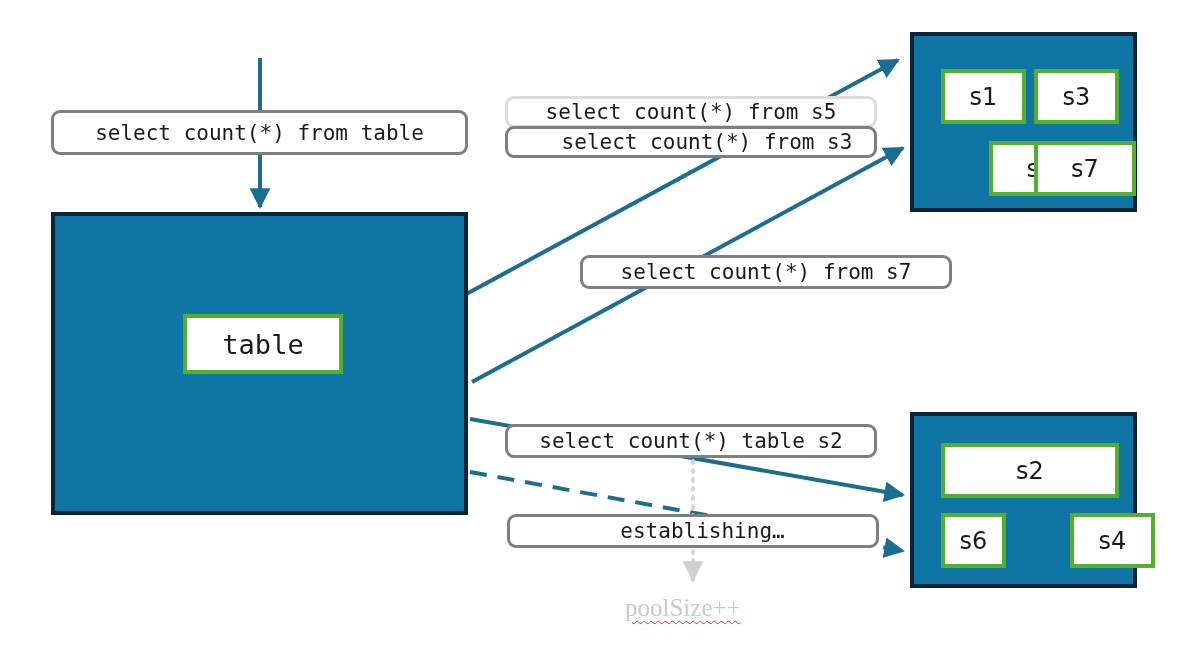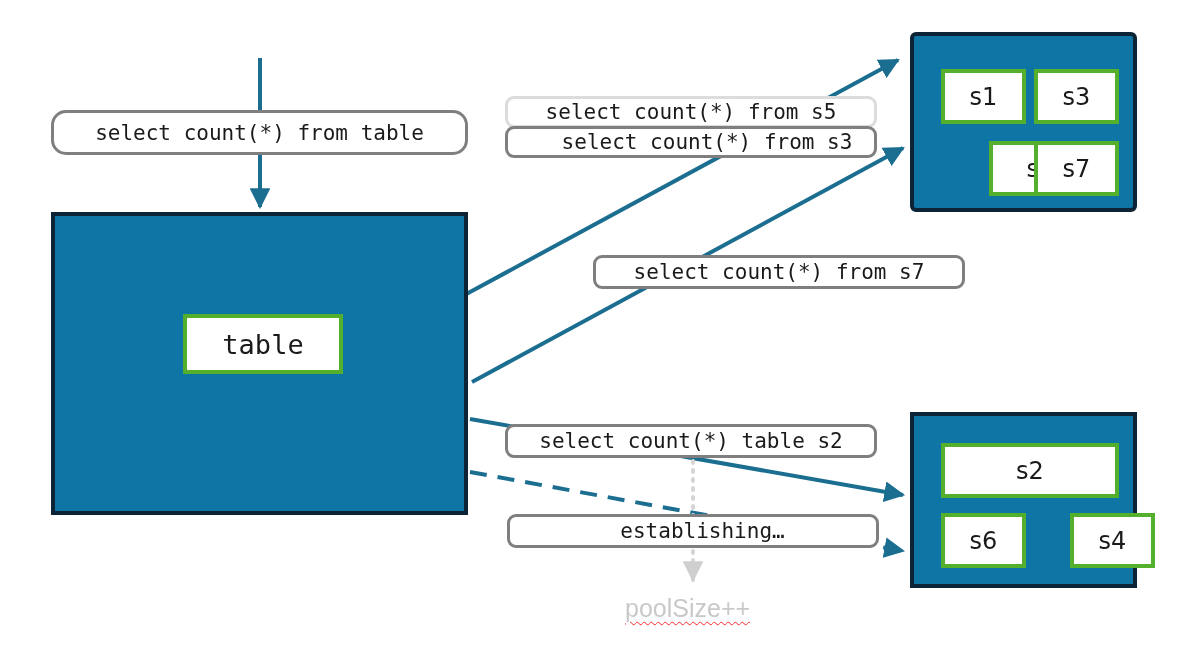--- a/index.html
+++ b/index.html
@@ -68,21 +68,21 @@
     white-space: nowrap;
     letter-spacing: 0px;
   }
   .pill.faded {
     border-color: #dcdcdc;
   }
 
   
   .ghost-text {
     position: absolute;
-    font-family: Liberation Sans, sans-serif;
+    font-family: Liberation Serif, serif;
     font-size: 25px;
     color: #c9c9c9;
     white-space: nowrap;
     text-decoration: underline;
     text-decoration-style: wavy;
     text-decoration-color: #ff2a2a;
     text-decoration-thickness: 1px;
     text-underline-offset: 4px;
   }
 </style>
@@ -119,66 +119,66 @@
 
     <g>
       <line x1="470" y1="472" x2="903" y2="551" stroke="#1b6e90" stroke-width="4" stroke-dasharray="17 11" marker-end="url(#arrow-teal)"></line>
     </g>
 
     <g>
       <line x1="693" y1="452" x2="693" y2="580" stroke="#d6d6d6" stroke-width="4" stroke-dasharray="2 7" stroke-linecap="round" marker-end="url(#arrow-gray)"></line>
     </g>
   </svg>
 
-  <div class="pill" style="left:51px; top:110px; width:417px; height:45px;border-radius:15px;">
+  <div class="pill" style="left:51px; top:110px; width:417px; height:45px;">
     <span>select count(*) from table</span>
   </div>
 
   <div class="container-box" style="left:51px; top:212px; width:417px; height:303px;">
     <div class="session-box mono" style="left:128px; top:98px; width:160px; height:60px;">
       <span>table</span>
     </div>
   </div>
 
-  <div class="container-box" style="left:910px; top:32px; width:227px; height:180px;border-radius:6px;">
+  <div class="container-box" style="left:910px; top:32px; width:227px; height:180px;">
     <div class="session-box" style="left:27px; top:33px; width:85px; height:55px;">
       <span>s1</span>
     </div>
     <div class="session-box" style="left:120px; top:33px; width:85px; height:55px;">
       <span>s3</span>
     </div>
     <div class="session-box" style="left:27px; top:105px; width:103px; height:55px;margin-left:48px;">
       <span>s5</span>
     </div>
-    <div class="session-box" style="left:120px; top:105px; width:85px; height:55px;">
+    <div class="session-box" style="left:120px; top:105px; width:102px; height:55px;">
       <span>s7</span>
     </div>
   </div>
 
   <div class="container-box" style="left:910px; top:412px; width:227px; height:176px;text-align:center;">
     <div class="session-box" style="left:27px; top:27px; width:178px; height:55px;">
       <span>s2</span>
     </div>
-    <div class="session-box" style="left:27px; top:97px; width:85px; height:55px;">
+    <div class="session-box" style="left:27px; top:97px; width:65px; height:55px;">
       <span>s6</span>
     </div>
     <div class="session-box" style="left:120px; top:97px; width:85px; height:55px;margin-left:36px;">
       <span>s4</span>
     </div>
   </div>
 
   <div class="pill faded" style="left:505px; top:96px; width:372px; height:32px;">
     <span>select count(*) from s5</span>
   </div>
 
   <div class="pill" style="left:505px; top:126px; width:372px; height:32px;padding-left:32px;">
     <span>select count(*) from s3</span>
   </div>
 
-  <div class="pill" style="left:580px; top:255px; width:372px; height:34px;margin-left:13px;">
+  <div class="pill" style="left:580px; top:255px; width:372px; height:34px;">
     <span>select count(*) from s7</span>
   </div>
 
   <div class="pill" style="left:505px; top:424px; width:372px; height:34px;">
     <span>select count(*) table s2</span>
   </div>
 
   <div class="pill" style="left:507px; top:514px; width:372px; height:34px;padding-left:19px;">
     <span>establishing…</span>
   </div>

